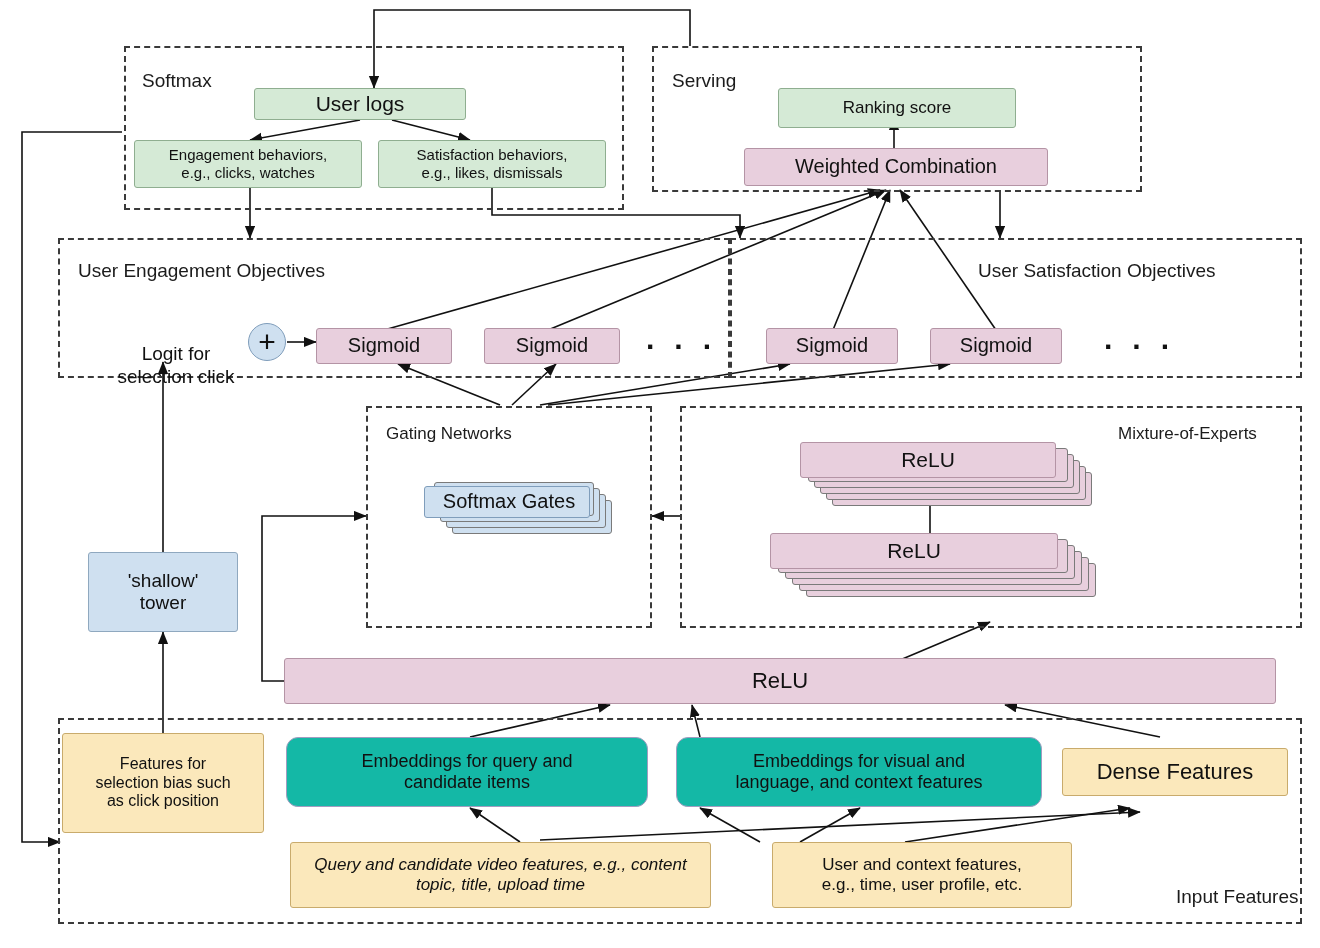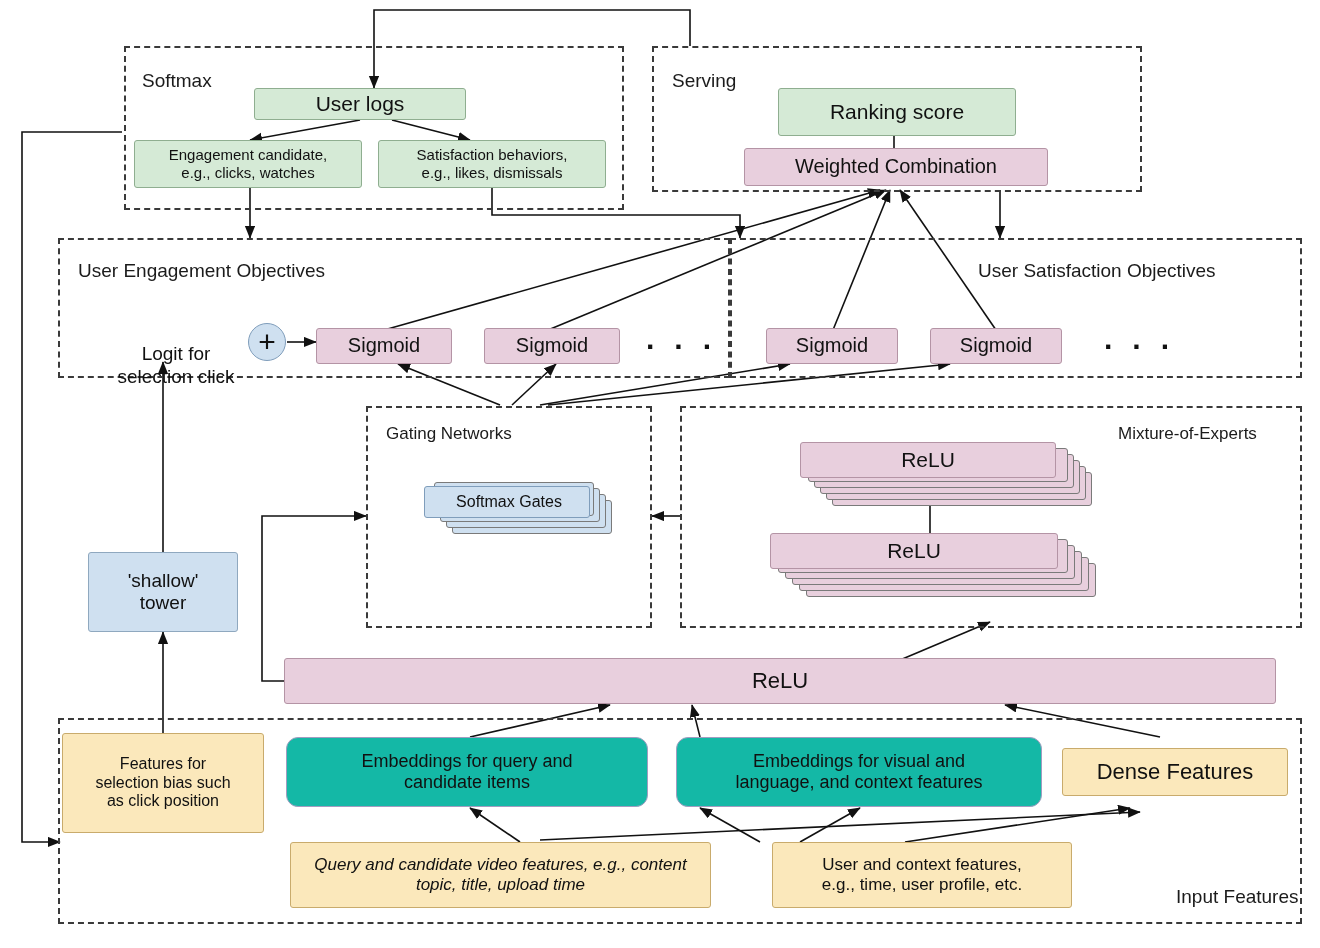--- a/index.html
+++ b/index.html
@@ -174,30 +174,30 @@
   <div class="grp-label" style="left:1118px;top:424px;font-size:17px;">Mixture-of-Experts</div>
 
   <div class="grp" style="left:58px;top:718px;width:1244px;height:206px;"></div>
   <div class="grp-label" style="left:1176px;top:886px;">Input Features</div>
 
   <div class="box green" style="left:254px;top:88px;width:212px;height:32px;font-size:21px;">
     <span>User logs</span>
   </div>
 
   <div class="box green" style="left:134px;top:140px;width:228px;height:48px;font-size:15px;white-space:pre-line;">
-    <span>Engagement candidate,
+    <span>Engagement behaviors,
 e.g., clicks, watches</span>
   </div>
 
   <div class="box green" style="left:378px;top:140px;width:228px;height:48px;font-size:15px;white-space:pre-line;">
     <span>Satisfaction behaviors,
 e.g., likes, dismissals</span>
   </div>
 
-  <div class="box green" style="left:778px;top:88px;width:238px;height:48px;font-size:21px;">
+  <div class="box green" style="left:778px;top:88px;width:238px;height:40px;font-size:17px;">
     <span>Ranking score</span>
   </div>
 
   <div class="box pink" style="left:744px;top:148px;width:304px;height:38px;font-size:20px;">
     <span>Weighted Combination</span>
   </div>
 
   <div class="sidetext" style="left:106px;top:320px;width:140px;white-space:pre-line;">
     <span>Logit for
 selection click</span>
@@ -220,21 +220,21 @@
   </div>
   <div class="box pink" style="left:930px;top:328px;width:132px;height:36px;font-size:20px;">
     <span>Sigmoid</span>
   </div>
   <div class="dots" style="left:1104px;top:330px;">· · ·</div>
 
   <div class="stack-item lblue" style="left:452px;top:500px;width:160px;height:34px;"></div>
   <div class="stack-item lblue" style="left:446px;top:494px;width:160px;height:34px;"></div>
   <div class="stack-item lblue" style="left:440px;top:488px;width:160px;height:34px;"></div>
   <div class="stack-item lblue" style="left:434px;top:482px;width:160px;height:34px;"></div>
-  <div class="box lblue" style="left:424px;top:486px;width:166px;height:32px;font-size:16px;padding-left:8px;">
+  <div class="box lblue" style="left:424px;top:486px;width:166px;height:32px;font-size:20px;padding-left:8px;">
     <span>Softmax Gates</span>
   </div>
 
   <div class="stack-item pink" style="left:832px;top:472px;width:260px;height:34px;"></div>
   <div class="stack-item pink" style="left:826px;top:466px;width:260px;height:34px;"></div>
   <div class="stack-item pink" style="left:820px;top:460px;width:260px;height:34px;"></div>
   <div class="stack-item pink" style="left:814px;top:454px;width:260px;height:34px;"></div>
   <div class="stack-item pink" style="left:808px;top:448px;width:260px;height:34px;"></div>
   <div class="box pink" style="left:800px;top:442px;width:256px;height:36px;font-size:21px;">
     <span>ReLU</span>

